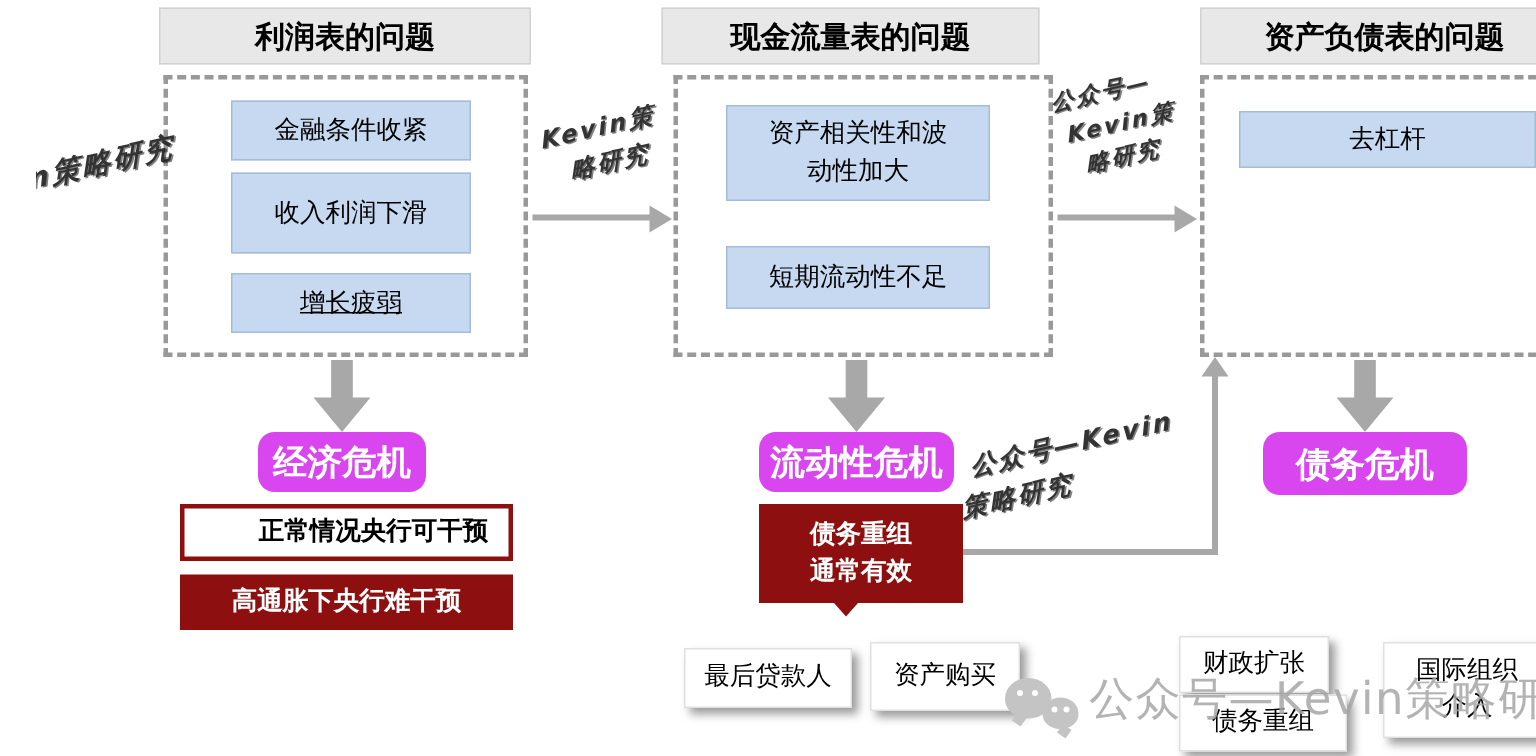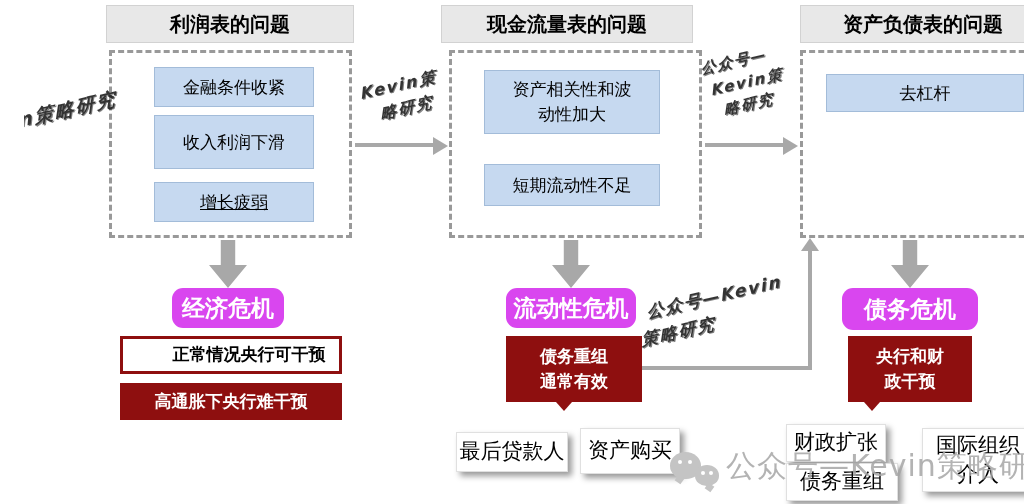--- a/index.html
+++ b/index.html
@@ -51,21 +51,21 @@
   }
   
   .hline{background:#a8a8a8;height:4px;}
   .vline{background:#a8a8a8;width:4px;}
   .head-right{width:0;height:0;border-top:9px solid transparent;border-bottom:9px solid transparent;border-left:15px solid #a8a8a8;}
   .head-up{width:0;height:0;border-left:9px solid transparent;border-right:9px solid transparent;border-bottom:13px solid #a8a8a8;}
   
   .tool{
     background:#ffffff;border:1px solid #e0e0e0;
     box-shadow:4px 4px 6px rgba(0,0,0,0.40);
-    color:#000;font-size:21px;text-align:center;
+    color:#000;font-size:17px;text-align:center;
     display:flex;flex-direction:column;align-items:center;justify-content:center;
     line-height:1.4;z-index:2;
   }
   
   .wm-label{
     color:rgba(166,166,166,0.85);font-size:30px;letter-spacing:1px;
     white-space:nowrap;z-index:4;
   }
   .wechat{width:52px;height:48px;z-index:4;}
   .wc-bubble{position:absolute;background:#c4c4c4;border-radius:50% 50% 48% 48%;}
@@ -140,25 +140,20 @@
   <div class="abs resp" style="left:96px;top:383px;width:222px;height:37px;">
     <div>高通胀下央行难干预</div>
   </div>
 
   <div class="abs resp" style="left:482px;top:336px;width:136px;height:66px;">
     <div>债务重组</div>
     <div>通常有效</div>
     <div class="tail" style="left:50px;"></div>
   </div>
 
-  <div class="abs resp" style="left:824px;top:336px;width:124px;height:66px;">
-    <div>央行和财</div>
-    <div>政干预</div>
-    <div class="tail" style="left:16px;"></div>
-  </div>
 
   <div class="abs tool" style="left:432px;top:432px;width:112px;height:40px;">
     <div>最后贷款人</div>
   </div>
   <div class="abs tool" style="left:556px;top:428px;width:100px;height:46px;">
     <div>资产购买</div>
   </div>
   <div class="abs tool" style="left:762px;top:424px;width:100px;height:38px;">
     <div>财政扩张</div>
   </div>

